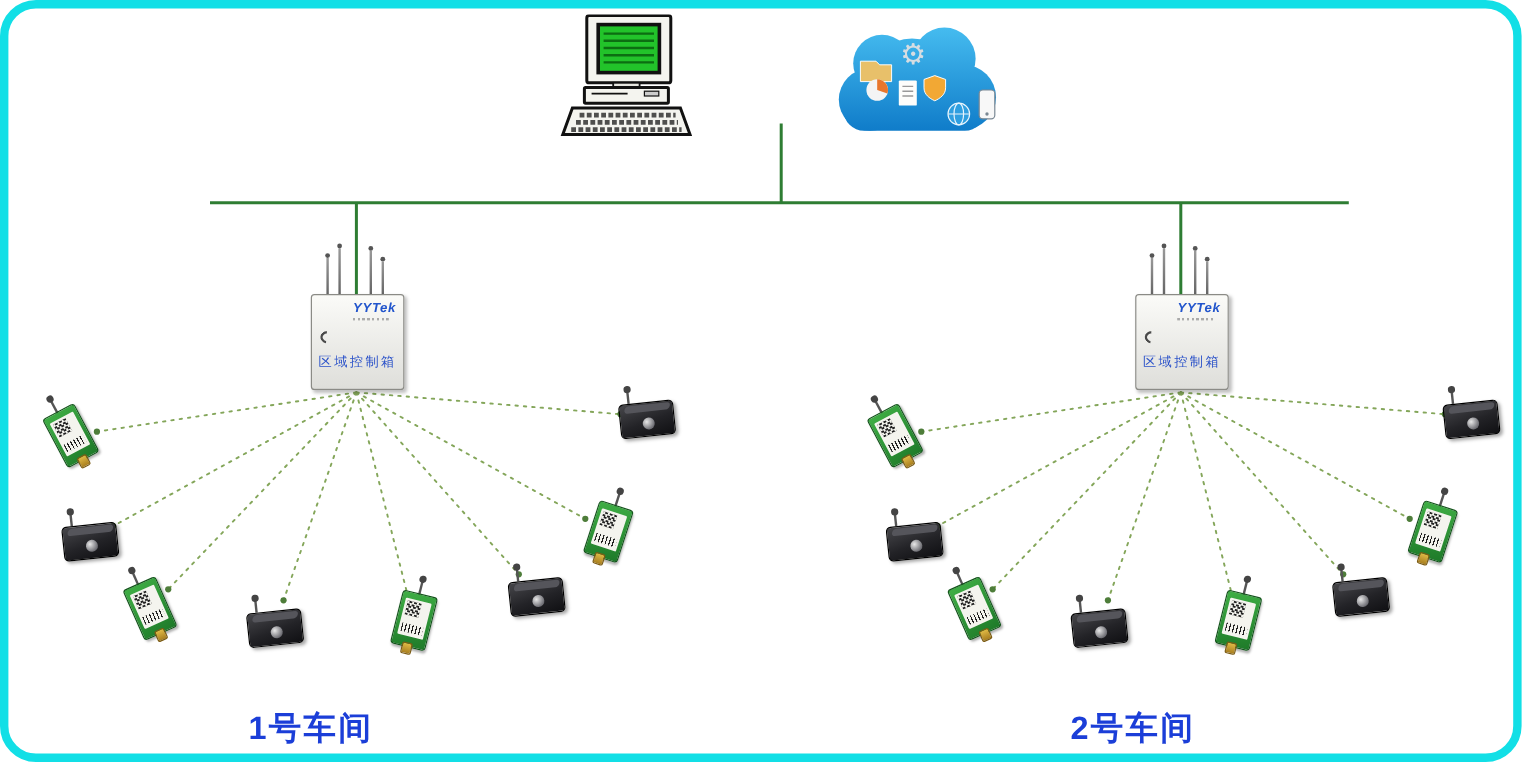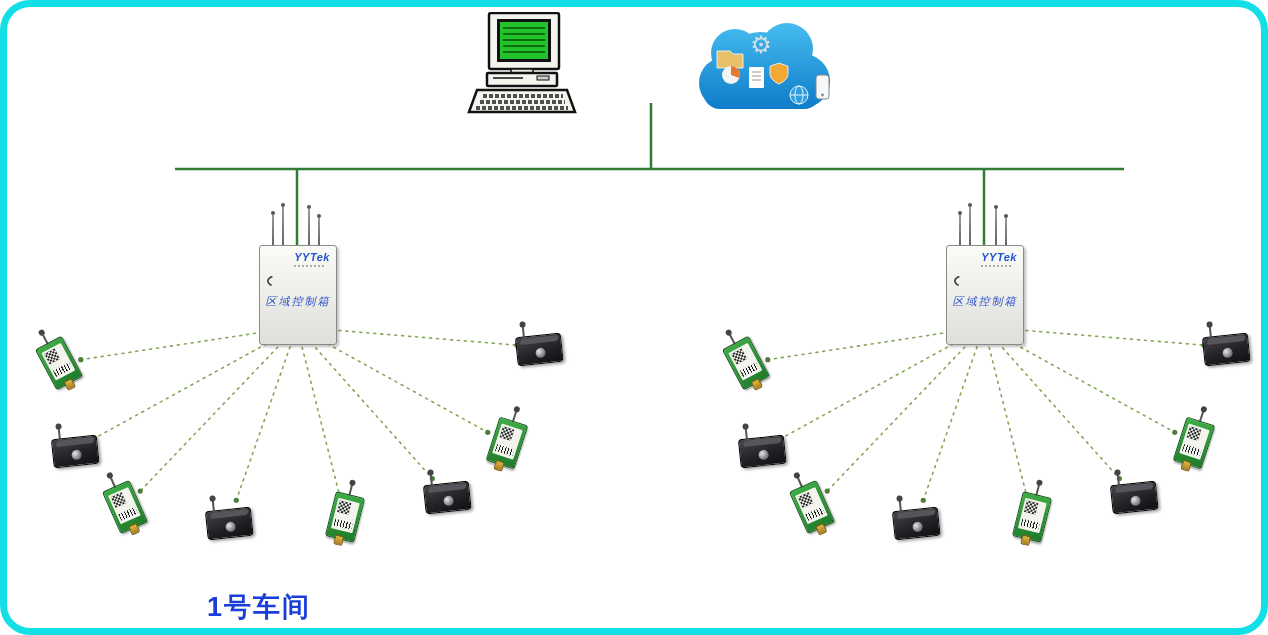--- a/index.html
+++ b/index.html
@@ -13,32 +13,32 @@
   #wires .tip  { fill:#4e7d3a; }
 
   .computer { position:absolute; left:452px; top:5px; width:125px; height:115px; }
   .cloud    { position:absolute; left:668px; top:4px; width:170px; height:112px; }
 
   .net-labels { position:absolute; left:396px; top:126px; display:flex; gap:26px;
                 font-weight:bold; font-size:29px; line-height:32px; color:#ff3d00; }
   .fieldbus   { position:absolute; left:650px; top:126px; font-weight:bold;
                 font-size:29px; line-height:32px; color:#ff8400; }
 
-  .controller { position:absolute; width:78px; height:100px; z-index:3; }
+  .controller { position:absolute; width:78px; height:80px; z-index:3; }
   .ctrl-body { position:absolute; inset:0; background:linear-gradient(180deg,#fbfbf8,#dededa);
                border:1px solid #8b8b86; border-radius:3px; box-shadow:2px 2px 3px rgba(0,0,0,.25); }
   .ctrl-brand { position:absolute; top:5px; right:6px; color:#2255cc; font-weight:bold;
                 font-style:italic; font-size:11px; letter-spacing:.5px; }
   .ctrl-brand::after { content:""; display:block; height:2px; width:30px; margin-top:2px;
                 background:repeating-linear-gradient(90deg,#aaa 0 2px,transparent 2px 4px); }
   .ctrl-lock { position:absolute; left:7px; top:30px; width:10px; height:10px;
                border:2px solid #4a4a4a; border-color:#4a4a4a transparent transparent #4a4a4a;
                border-radius:50%; transform:rotate(-40deg); }
   .ctrl-label { position:absolute; left:0; right:0; top:48px; text-align:center;
-                color:#2b52c9; font-size:11px; letter-spacing:2px;font-style:italic; }
+                color:#2b52c9; font-size:11px; letter-spacing:2px; }
   .ant { position:absolute; bottom:100%; width:2px; background:linear-gradient(#999,#666); }
   .ant::after { content:""; position:absolute; top:-4px; left:-1px; width:4px; height:4px;
                 border-radius:50%; background:#555; }
   .a1 { left:13px; height:30px; } .a2 { left:23px; height:38px; }
   .a3 { left:49px; height:36px; } .a4 { left:59px; height:27px; }
 
   #devices { position:absolute; inset:0; z-index:2; }
 
   .module { position:absolute; width:30px; height:58px; }
   .mod-ant { position:absolute; top:-4px; left:13px; width:2px; height:12px; background:#555; }
@@ -321,14 +321,15 @@
       <div class="iobox" style="left: 1104px; top: 471px; transform: rotate(-6deg);">
         <div class="iobox-ant"></div>
         <div class="iobox-body">
           <div class="iobox-top"></div>
           <div class="iobox-logo"></div>
         </div>
       </div>
     </div>
 
   <div class="workshop" style="left:200px; top:582px;">1号车间</div>
+  <div class="workshop" style="left:885px; top:582px;">2号车间</div>
 
 </div>
 
 </body></html>

